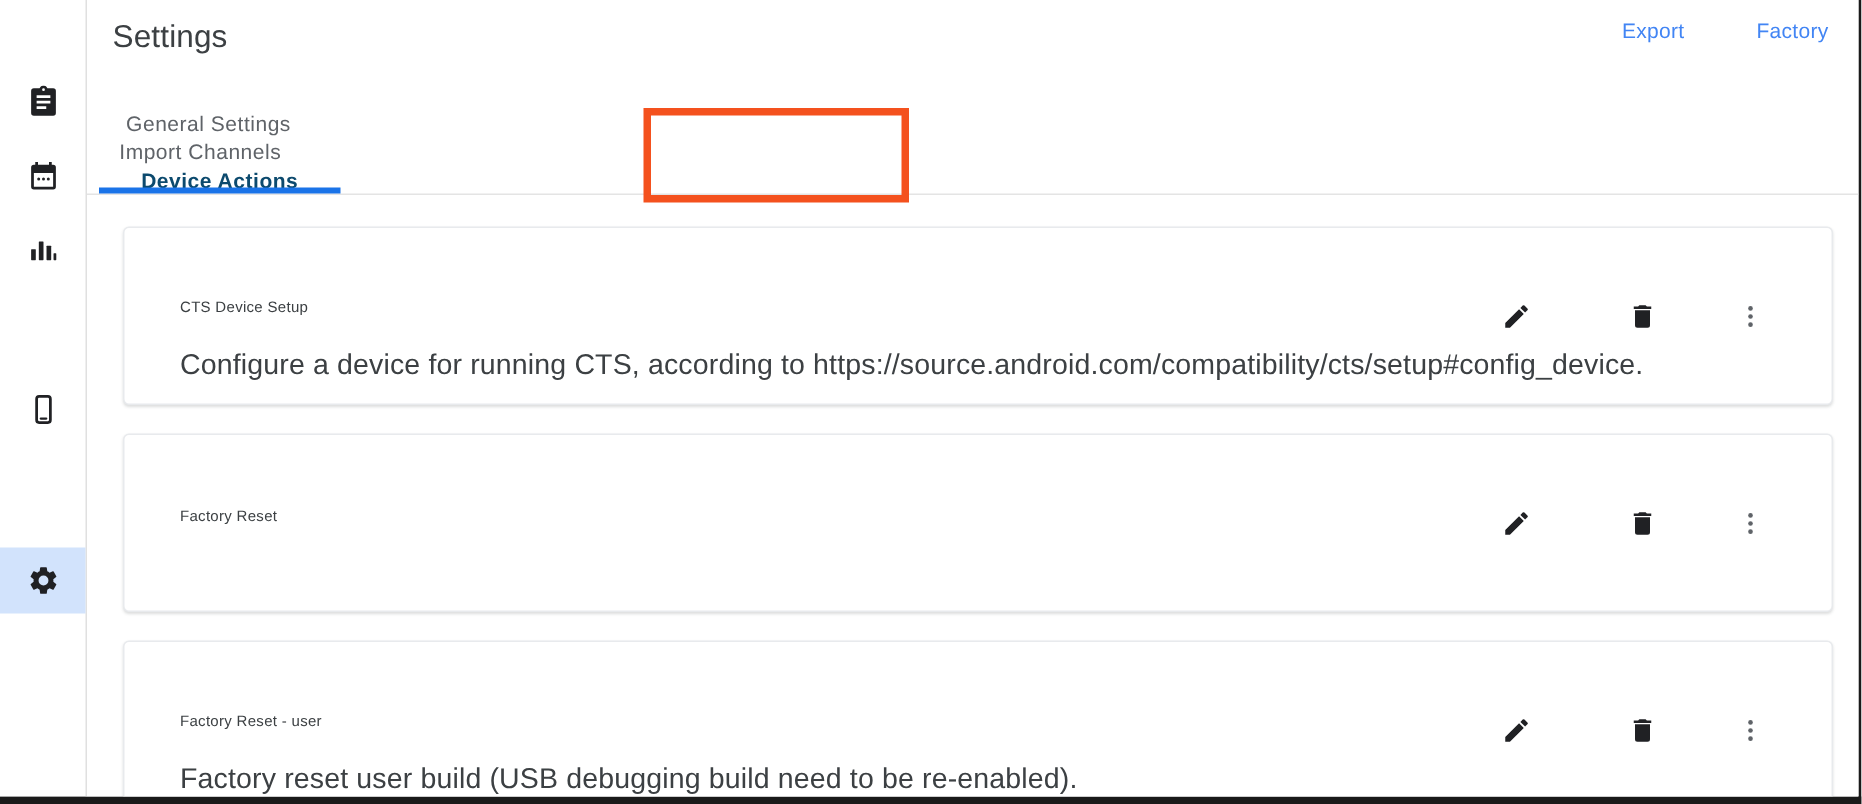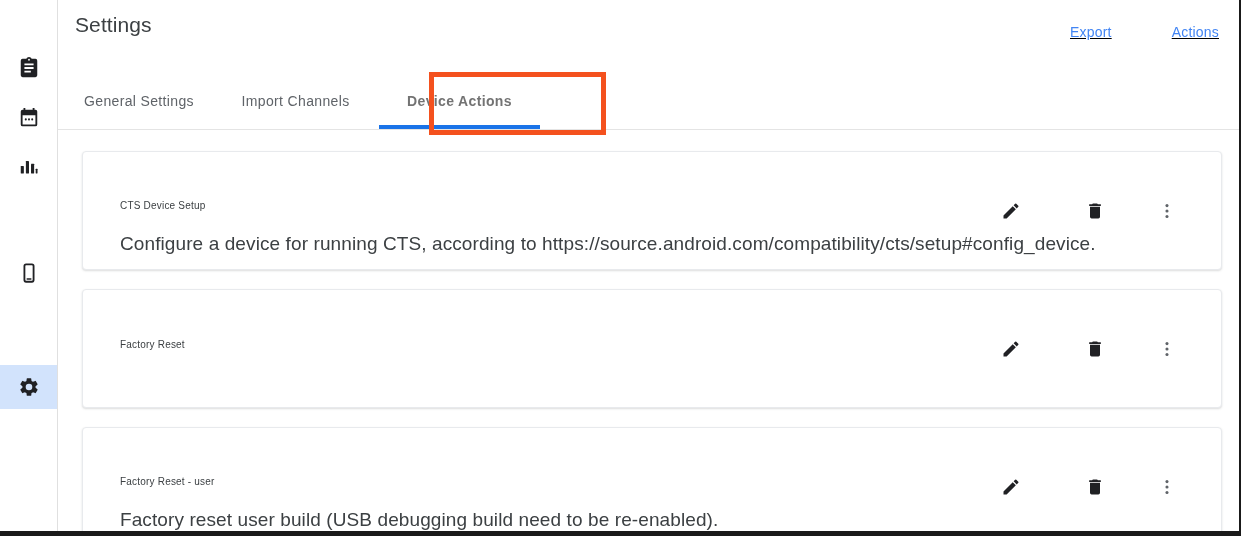--- a/index.html
+++ b/index.html
@@ -73,55 +73,55 @@
     position: absolute;
     left: 17px;
     top: 13px;
     font-size: 21px;
     color: #3c4043;
     letter-spacing: .1px;
   }
   .header-actions {
     position: absolute;
     right: 20px;
-    top: 24px;
-    display: flex;
-    gap: 60px;
-    text-decoration: underline;
+    top: 12px;
+    display: flex;
+    gap: 48px;
   }
   .header-link {
     font-size: 14px;
     color: #4285f4;
     cursor: pointer;
     letter-spacing: .2px;
   }
 
   
   #tabs {
     position: absolute;
     left: 0;
     bottom: 0;
     height: 57px;
     display: flex;
     align-items: flex-start;
+    flex-direction: column;
   }
   .tab {
     position: relative;
     height: 57px;
     display: flex;
     align-items: center;
     justify-content: center;
     font-size: 14px;
     color: #5f6368;
     cursor: pointer;
     letter-spacing: .35px;
     box-sizing: border-box;
   }
   .tab.active {
-    color: #737373;
+    color: #0c4a6e;
     font-weight: bold;
   }
   .tab.active::after {
     content: "";
     position: absolute;
     left: 8px;
     right: 8px;
     bottom: 0;
     height: 4px;
     background: #1a73e8;
@@ -265,21 +265,21 @@
   </nav>
 
   <div id="main">
 
     <div id="header">
 
       <div id="page-title">Settings</div>
 
       <div class="header-actions">
         <span class="header-link">Export</span>
-        <span class="header-link">Actions</span>
+        <span class="header-link">Factory</span>
       </div>
 
       <div id="tabs">
         <div class="tab" id="tab-general">General Settings</div>
         <div class="tab" id="tab-channels">Import Channels</div>
         <div class="tab active" id="tab-actions">Device Actions</div>
       </div>
 
       <div id="annotation-box"></div>
     </div>

